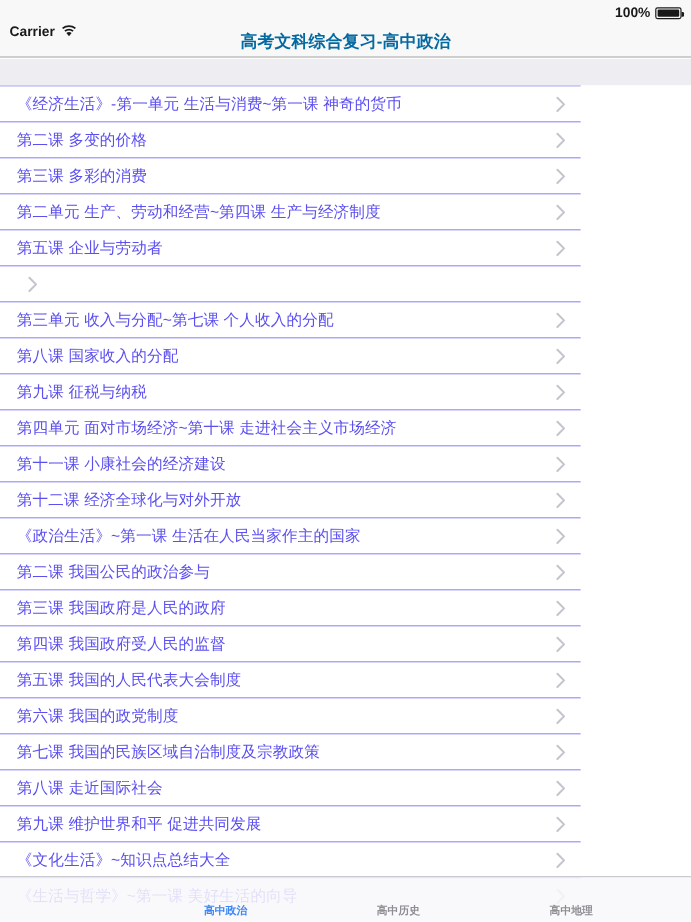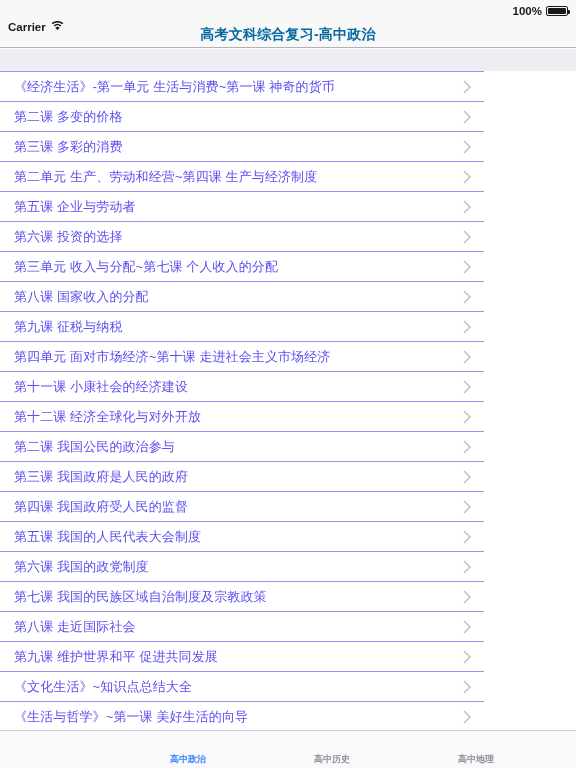--- a/index.html
+++ b/index.html
@@ -251,21 +251,20 @@
       </div>
       <div class="row">
         <div class="row-label">第五课 企业与劳动者</div>
         <div class="chevron">
           <svg width="9" height="14" viewBox="0 0 9 14">
             <polyline points="1.5,1.5 7,7 1.5,12.5" fill="none" stroke="#c4c4cc" stroke-width="1.7" stroke-linecap="round" stroke-linejoin="round"></polyline>
           </svg>
         </div>
       </div>
       <div class="row">
-        <div class="row-label">第六课 投资的选择</div>
         <div class="chevron">
           <svg width="9" height="14" viewBox="0 0 9 14">
             <polyline points="1.5,1.5 7,7 1.5,12.5" fill="none" stroke="#c4c4cc" stroke-width="1.7" stroke-linecap="round" stroke-linejoin="round"></polyline>
           </svg>
         </div>
       </div>
       <div class="row">
         <div class="row-label">第三单元 收入与分配~第七课 个人收入的分配</div>
         <div class="chevron">
           <svg width="9" height="14" viewBox="0 0 9 14">
@@ -300,20 +299,28 @@
       <div class="row">
         <div class="row-label">第十一课 小康社会的经济建设</div>
         <div class="chevron">
           <svg width="9" height="14" viewBox="0 0 9 14">
             <polyline points="1.5,1.5 7,7 1.5,12.5" fill="none" stroke="#c4c4cc" stroke-width="1.7" stroke-linecap="round" stroke-linejoin="round"></polyline>
           </svg>
         </div>
       </div>
       <div class="row">
         <div class="row-label">第十二课 经济全球化与对外开放</div>
+        <div class="chevron">
+          <svg width="9" height="14" viewBox="0 0 9 14">
+            <polyline points="1.5,1.5 7,7 1.5,12.5" fill="none" stroke="#c4c4cc" stroke-width="1.7" stroke-linecap="round" stroke-linejoin="round"></polyline>
+          </svg>
+        </div>
+      </div>
+      <div class="row">
+        <div class="row-label">《政治生活》~第一课 生活在人民当家作主的国家</div>
         <div class="chevron">
           <svg width="9" height="14" viewBox="0 0 9 14">
             <polyline points="1.5,1.5 7,7 1.5,12.5" fill="none" stroke="#c4c4cc" stroke-width="1.7" stroke-linecap="round" stroke-linejoin="round"></polyline>
           </svg>
         </div>
       </div>
       <div class="row">
         <div class="row-label">第二课 我国公民的政治参与</div>
         <div class="chevron">
           <svg width="9" height="14" viewBox="0 0 9 14">

